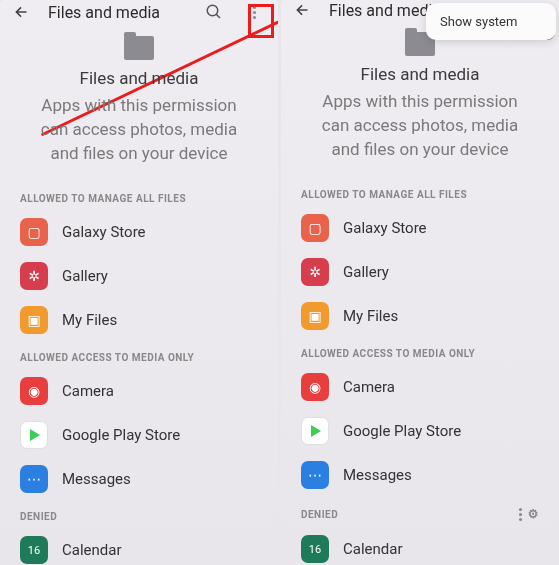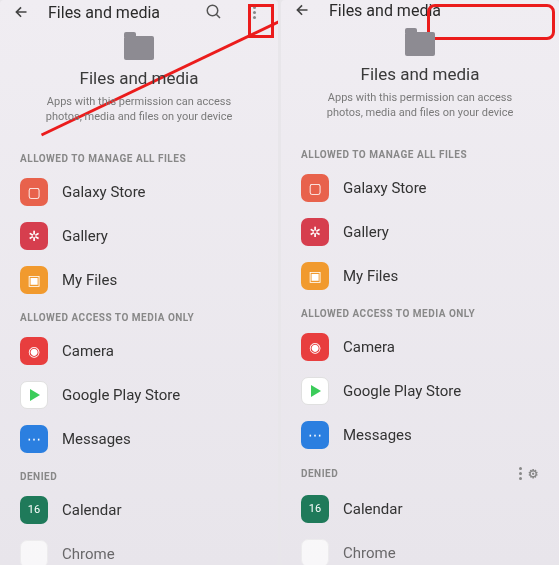--- a/index.html
+++ b/index.html
@@ -7,21 +7,21 @@
     .container{display:flex;gap:3px;height:100%}
     .phone{flex:1;background:linear-gradient(180deg,#f0edf2 0%,#e8e5eb 100%);display:flex;flex-direction:column;border-radius:4px;overflow:hidden;position:relative}
     .appbar{display:flex;align-items:center;height:46px;padding:0 12px;gap:16px}
     .back-icon{width:20px;height:20px;display:flex;align-items:center;justify-content:center;color:#3a3a3a;cursor:pointer;flex-shrink:0}
     .title{flex:1;font-size:16px;color:#2a2a2a;font-weight:400}
     .search-icon,.more-icon{width:24px;height:24px;display:flex;align-items:center;justify-content:center;color:#555;cursor:pointer;flex-shrink:0}
     .header-block{text-align:center;padding:12px 20px 18px}
     .folder-icon{width:30px;height:24px;margin:0 auto 8px;background:#8d8b92;border-radius:2px;position:relative}
     .folder-icon::before{content:"";position:absolute;top:-4px;left:0;width:12px;height:5px;background:#8d8b92;border-radius:2px 2px 0 0}
     .header-title{font-size:17px;color:#3a3a3a;margin-bottom:6px}
-    .header-sub{font-size:11px;color:#7a7a7a;line-height:1.4;padding:0 10px}
+    .header-sub{font-size:17px;color:#7a7a7a;line-height:1.4;padding:0 10px}
     .section-label{font-size:10px;font-weight:700;letter-spacing:0.5px;color:#888;padding:10px 20px 6px}
     .app-item{display:flex;align-items:center;padding:8px 20px;gap:14px;cursor:pointer}
     .app-icon{width:28px;height:28px;border-radius:7px;display:flex;align-items:center;justify-content:center;flex-shrink:0;font-size:14px;color:#fff}
     .app-name{font-size:15px;color:#333}
     .ic-galaxy{background:#e8624c}
     .ic-gallery{background:#d63e4e}
     .ic-myfiles{background:#f19a2e}
     .ic-camera{background:#e83e3e}
     .ic-play{background:#fff;border:1px solid #e0e0e0}
     .ic-messages{background:#2b7fe0}
@@ -122,20 +122,21 @@
     <div class="appbar">
       <div class="back-icon">
         <svg width="18" height="18" viewBox="0 0 24 24">
             <path d="M18 11H7l4.5-4.5L10 5l-7 7 7 7 1.5-1.5L7 13h11z" fill="#444"></path>
           </svg>
       </div>
       <div class="title">Files and media</div>
     </div>
 
     <div class="menu">
+      <div class="menu-item">Show system</div>
     </div>
     <div class="hl-red hl2"></div>
 
     <div class="header-block">
       <div class="folder-icon"></div>
       <div class="header-title">Files and media</div>
       <div class="header-sub">Apps with this permission can access photos, media and files on your device</div>
     </div>
 
     <div class="section-label">ALLOWED TO MANAGE ALL FILES</div>

